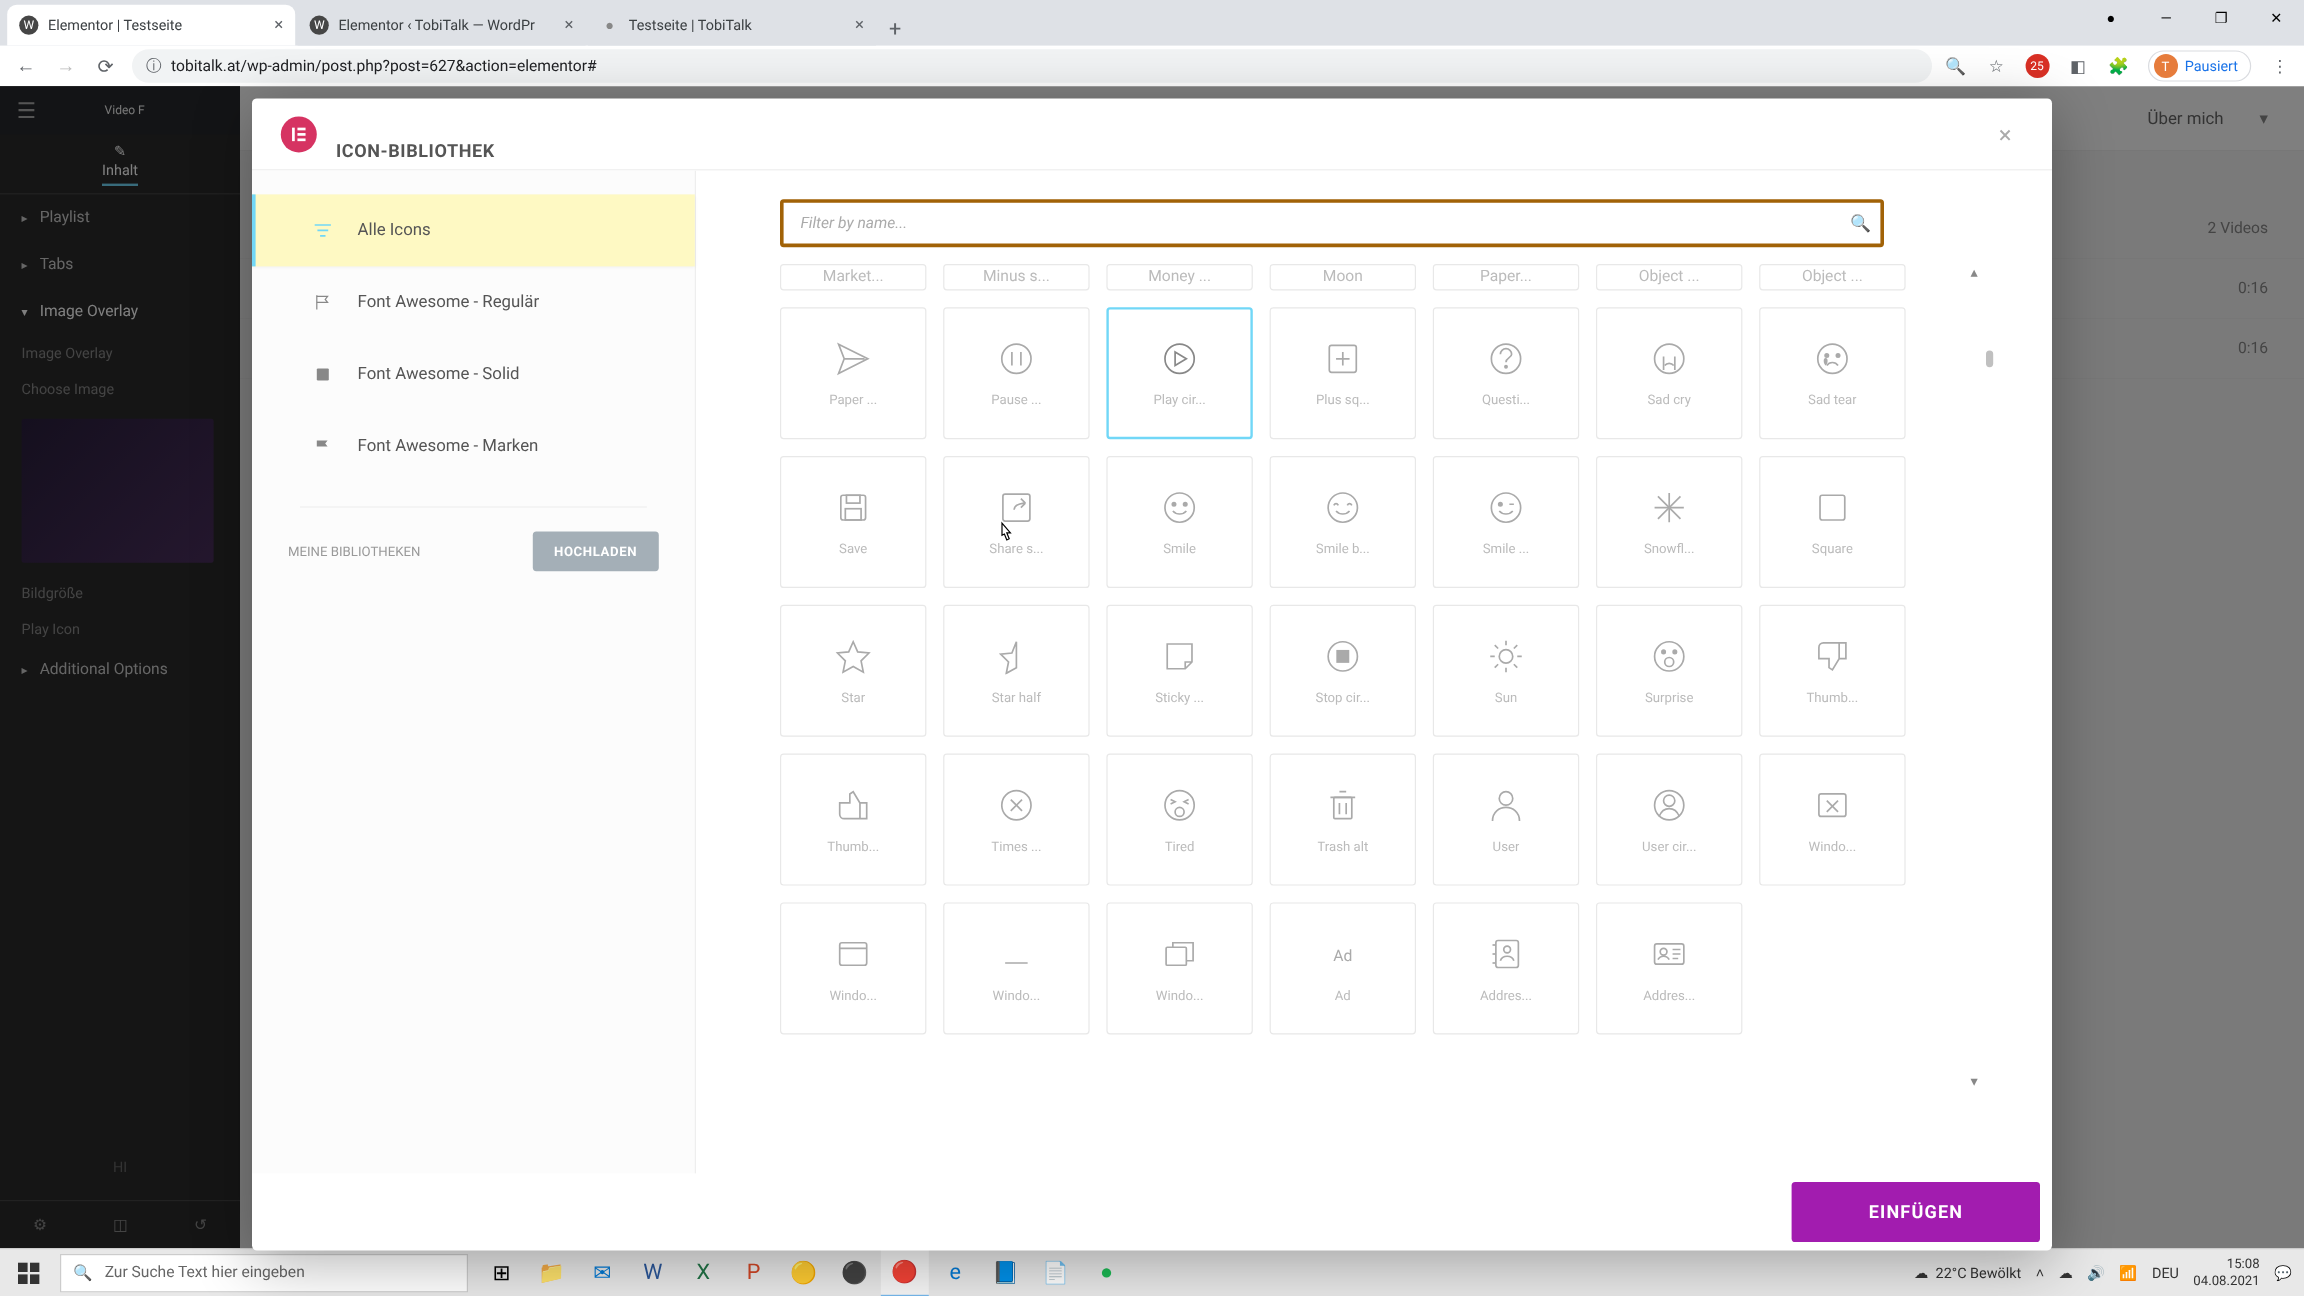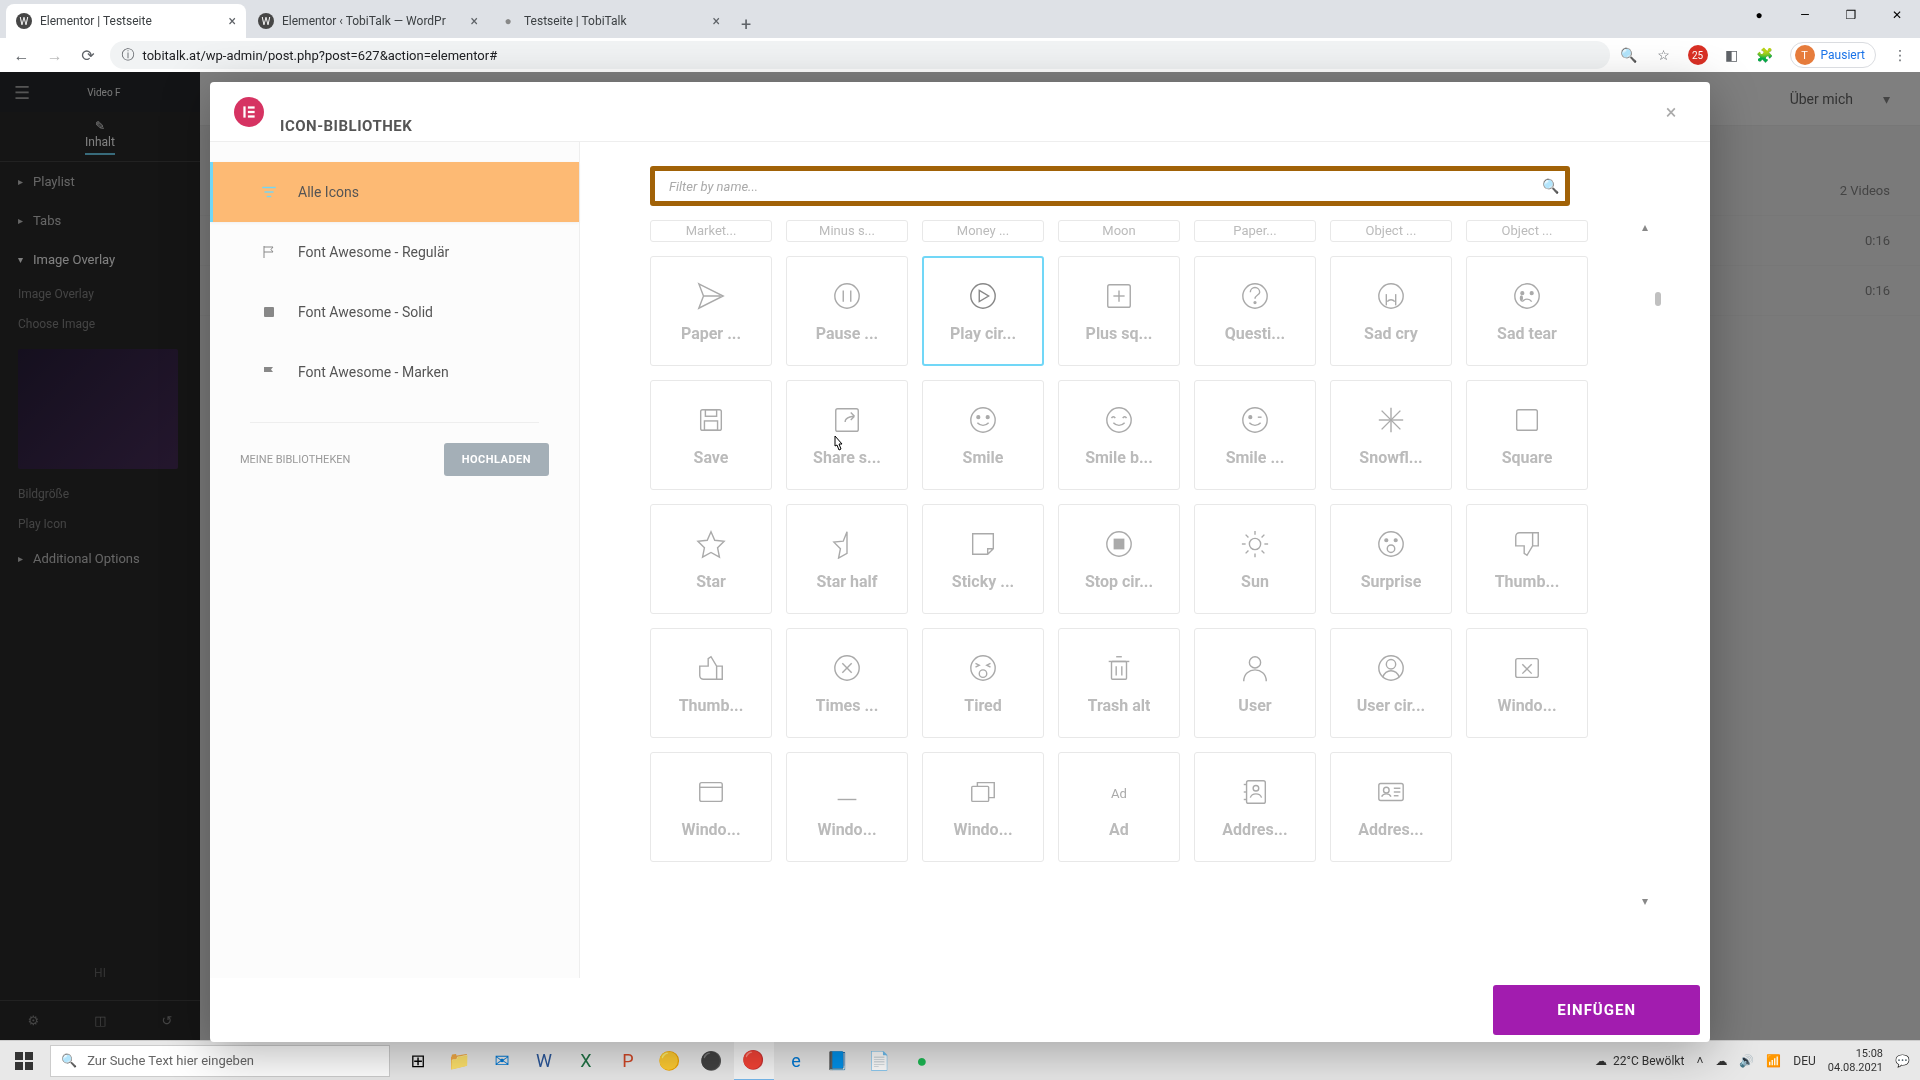--- a/index.html
+++ b/index.html
@@ -50,43 +50,43 @@
 .modal { position: absolute; left: 210px; top: 10px; width: 1500px; height: 960px; background: #fff; border-radius: 4px; box-shadow: 0 10px 50px rgba(0,0,0,0.3); display: flex; flex-direction: column; z-index: 10; }
 .modal-header { height: 60px; display: flex; align-items: center; padding: 0 24px; border-bottom: 1px solid #eee; }
 .modal-logo { width: 30px; height: 30px; border-radius: 50%; background: #d63362; display: flex; align-items: center; justify-content: center; margin-right: 16px; }
 .modal-logo svg { width: 18px; height: 18px; fill: #fff; }
 .modal-title { font-size: 15px; font-weight: 700; color: #555; letter-spacing: 0.5px; margin-top: 28px; }
 .modal-close { margin-left: auto; width: 30px; height: 30px; display: flex; align-items: center; justify-content: center; color: #aaa; font-size: 20px; cursor: pointer; }
 .modal-body { flex: 1; display: flex; overflow: hidden; }
 
 .sidebar { width: 370px; border-right: 1px solid #eee; background: #fcfcfc; display: flex; flex-direction: column; padding-top: 20px; }
 .side-item { height: 60px; display: flex; align-items: center; padding: 0 30px 0 50px; gap: 20px; font-size: 14px; color: #555; cursor: pointer; }
-.side-item.active { background: #fdba74; border-left: 3px solid #71d7f7; box-shadow: 0 1px 3px rgba(0,0,0,0.05); padding-left: 47px; }
+.side-item.active { background: #fef9c3; border-left: 3px solid #71d7f7; box-shadow: 0 1px 3px rgba(0,0,0,0.05); padding-left: 47px; }
 .side-icon { width: 18px; height: 18px; color: #888; display: flex; align-items: center; justify-content: center; }
 .side-divider { height: 1px; background: #eee; margin: 20px 40px; }
 .side-upload { display: flex; align-items: center; justify-content: space-between; padding: 0 30px; gap: 0; }
 .side-upload-label { font-size: 11px; color: #999; text-align: center; line-height: 1.4; }
 .upload-btn { background: #a4afb7; color: #fff; font-size: 11px; font-weight: 700; padding: 10px 18px; border-radius: 3px; cursor: pointer; letter-spacing: 0.5px; }
 
 .content { flex: 1; display: flex; flex-direction: column; padding: 24px 40px 0 70px; position: relative; }
 .search-row { position: relative; margin-bottom: 14px; }
-.search-input { width: 920px; height: 40px; border: 5px solid #a16207; border-radius: 3px; padding: 0 14px; font-size: 13px; color: #333; outline: none; }
+.search-input { width: 920px; height: 40px; border: 3px solid #a16207; border-radius: 3px; padding: 0 14px; font-size: 13px; color: #333; outline: none; }
 .search-input::placeholder { color: #aaa; font-style: italic; }
 .search-icon-pos { position: absolute; left: 892px; top: 12px; color: #aaa; font-size: 14px; }
 
 .icon-scroll { flex: 1; overflow: hidden; position: relative; }
 .icon-grid { display: grid; grid-template-columns: repeat(7, 122px); gap: 14px; padding-bottom: 20px; }
 .partial-row { height: 22px; display: grid; grid-template-columns: repeat(7, 122px); gap: 14px; margin-bottom: 14px; }
 .partial-item { background: #fff; border: 1px solid #e8e8e8; border-radius: 3px; display: flex; align-items: flex-start; justify-content: center; font-size: 13px; color: #bbb; padding-top: 2px; overflow: hidden; }
 .icon-item { width: 122px; height: 110px; background: #fff; border: 1px solid #e8e8e8; border-radius: 3px; display: flex; flex-direction: column; align-items: center; justify-content: center; gap: 12px; cursor: pointer; }
 .icon-item.selected { border: 2px solid #71d7f7; }
 .icon-glyph { width: 32px; height: 32px; color: #aaa; display: flex; align-items: center; justify-content: center; }
 .icon-glyph svg { width: 30px; height: 30px; stroke: #aaa; fill: none; stroke-width: 1.5; }
 .icon-item.selected .icon-glyph svg { stroke: #888; }
-.icon-label { font-size: 16px; color: #bbb; max-width: 100px; white-space: nowrap; overflow: hidden; text-overflow: ellipsis; text-align: left; font-weight: bold; }
+.icon-label { font-size: 11px; color: #bbb; max-width: 100px; white-space: nowrap; overflow: hidden; text-overflow: ellipsis; text-align: left; }
 
 .scroll-arrows { position: absolute; right: 12px; top: 0; bottom: 60px; width: 16px; display: flex; flex-direction: column; justify-content: space-between; color: #888; font-size: 12px; }
 .scroll-thumb { position: absolute; right: 9px; top: 72px; width: 6px; height: 14px; background: #c0c0c0; border-radius: 3px; }
 
 .modal-footer { height: 64px; display: flex; align-items: center; justify-content: flex-end; padding: 0 10px; }
 .insert-btn { background: #a21caf; color: #fff; font-size: 15px; font-weight: 700; padding: 16px 64px; border-radius: 3px; cursor: pointer; letter-spacing: 1px; margin-left: 42px; }
 
 .cursor-pointer { position: absolute; left: 828px; top: 362px; z-index: 20; font-size: 13px; pointer-events: none; }
 
 

